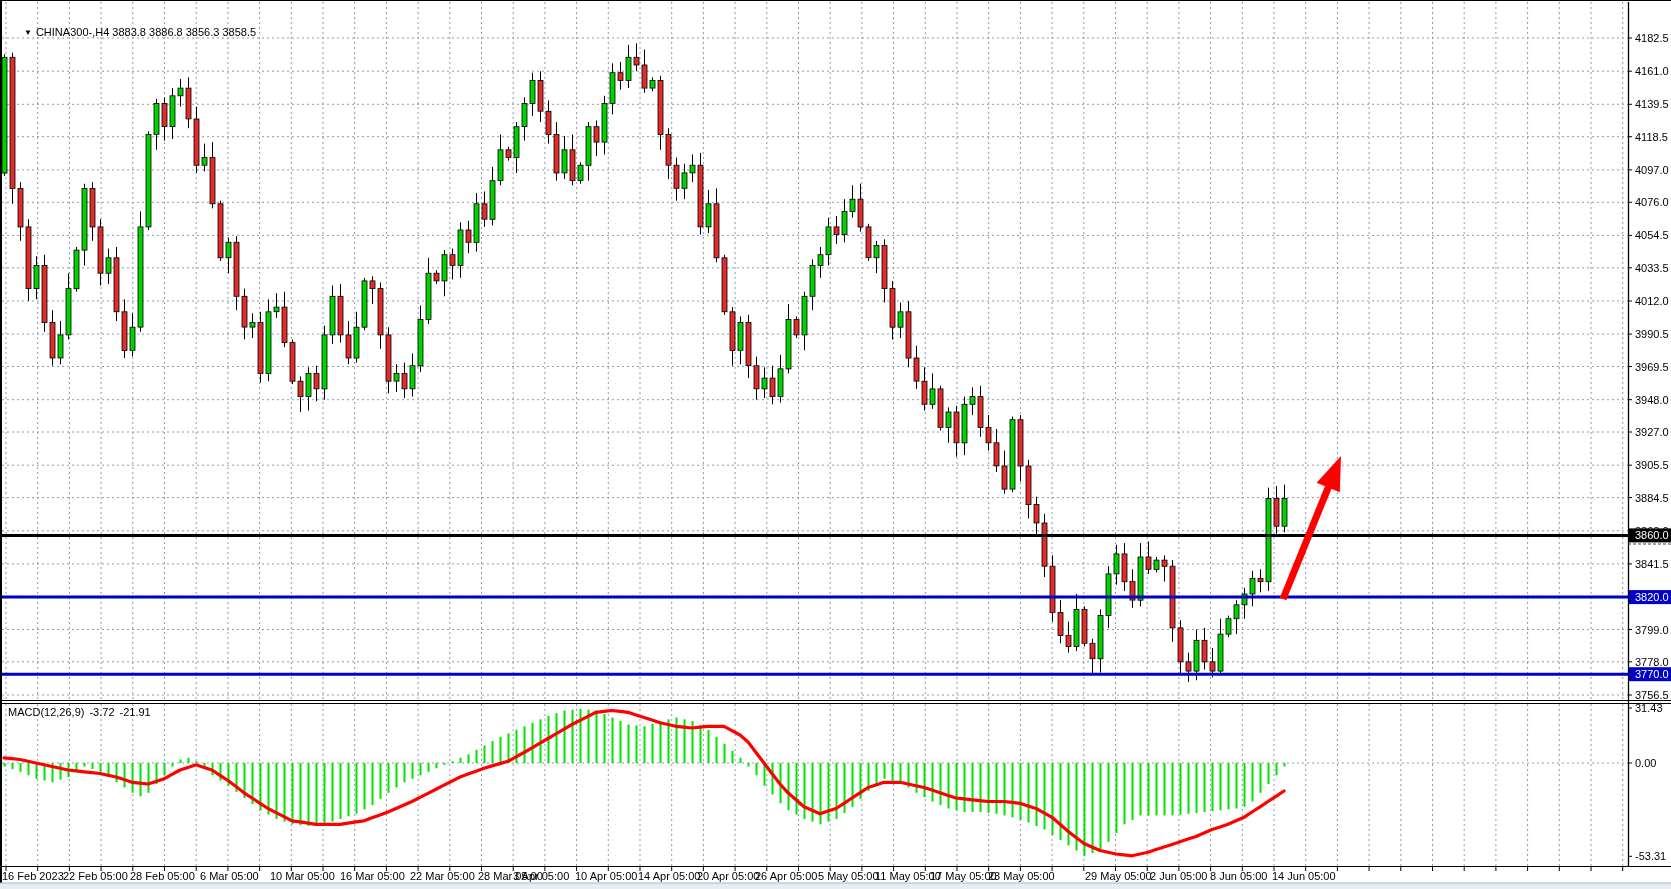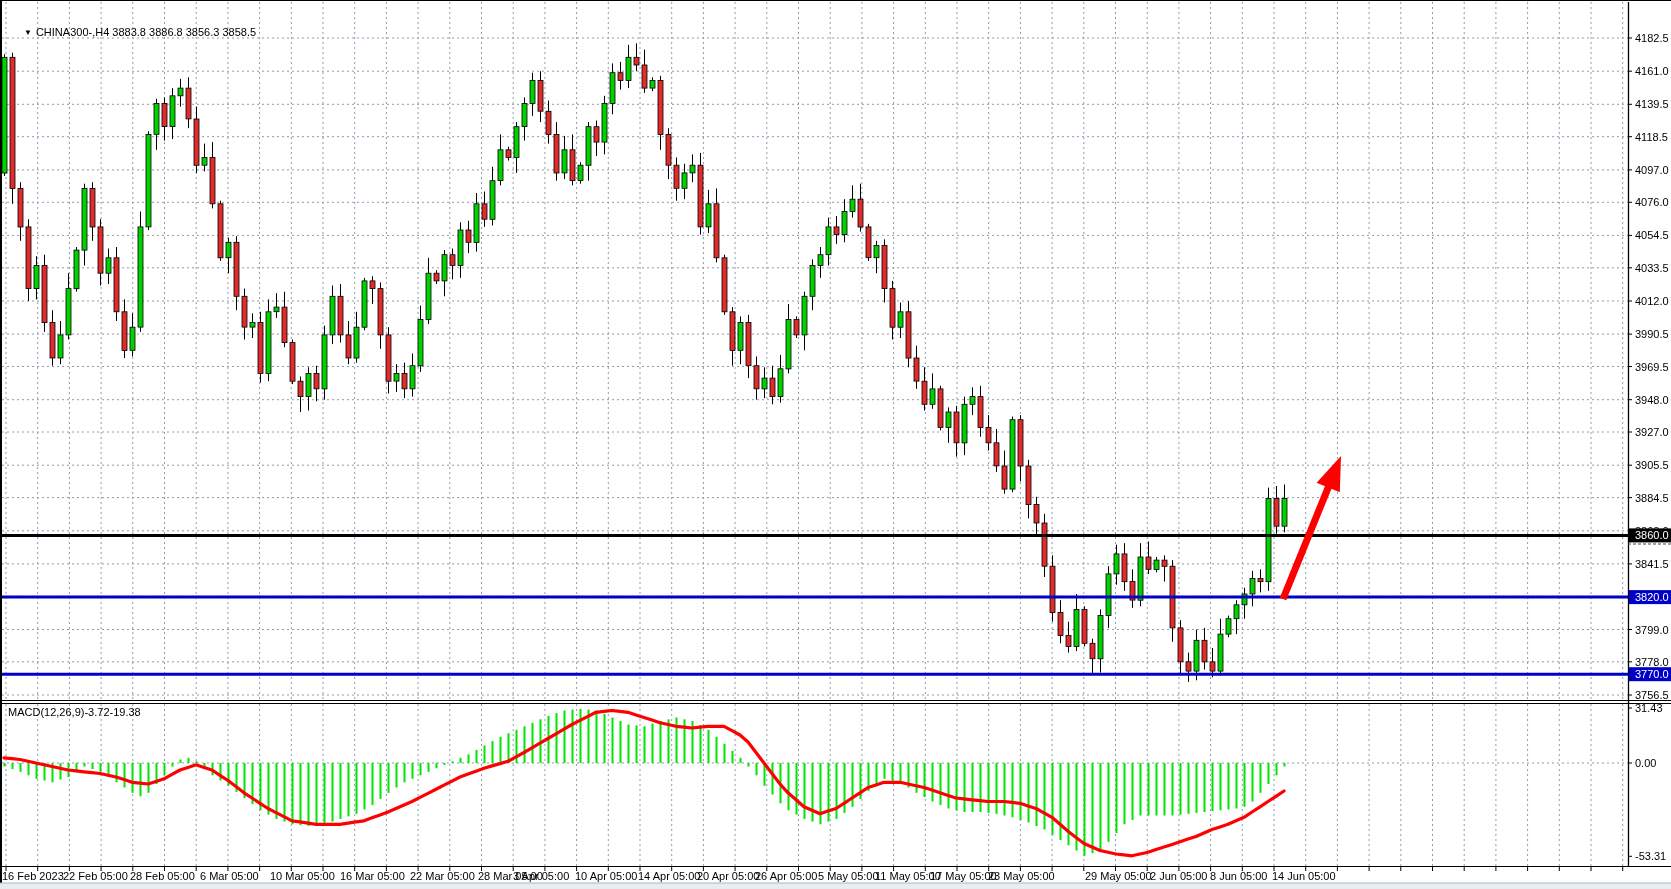--- a/index.html
+++ b/index.html
@@ -3,21 +3,21 @@
 <meta charset="utf-8">
 <style>
   html,body{margin:0;padding:0;background:#fff;overflow:hidden;}
   #app{position:relative;width:1671px;height:889px;background:#fff;
        font-family:"Liberation Sans",sans-serif;-webkit-font-smoothing:none;}
   #chart-svg{position:absolute;left:0;top:0;}
   .overlay{position:absolute;font-size:11px;color:#000;white-space:pre;z-index:5;}
   #title-bar{left:24px;top:4px;margin-top:22px;}
   #title-bar .tri{font-size:8px;vertical-align:1px;margin-right:4px;}
   #macd-label{left:8px;top:706px;}
-  #macd-label span{}
+  #macd-label span{margin-right:5px;}
 </style>
 </head>
 <body>
 <div id="app">
 
 <svg id="chart-svg" width="1671" height="889">
       <rect x="0" y="0" width="1671" height="889" fill="#fff"></rect>
       <g stroke="#8C9BAF" stroke-width="1" stroke-dasharray="2,3">
         <line x1="2" y1="38.0" x2="1628" y2="38.0"></line>
         <line x1="2" y1="71.2" x2="1628" y2="71.2"></line>
@@ -784,15 +784,15 @@
         <text x="1150" y="880" font-size="11" fill="#000">2 Jun 05:00</text>
         <text x="1210" y="880" font-size="11" fill="#000">8 Jun 05:00</text>
         <text x="1272" y="880" font-size="11" fill="#000">14 Jun 05:00</text>
       </g>
       <rect x="0" y="883" width="1671" height="6" fill="#E8EDF3"></rect>
       <line x1="0" y1="883" x2="1671" y2="883" stroke="#AAB6C4" stroke-width="1"></line>
     </svg>
 
 <div id="title-bar" class="overlay"><span class="tri">▼</span><span>CHINA300-,H4</span><span> </span><span>3883.8 3886.8 3856.3 3858.5</span></div>
 
-<div id="macd-label" class="overlay"><span>MACD(12,26,9)</span><span>-3.72</span><span>-19.38</span></div>
+<div id="macd-label" class="overlay"><span>MACD(12,26,9)</span><span>-3.72</span><span>-21.91</span></div>
 
 </div>
 
 </body></html>

